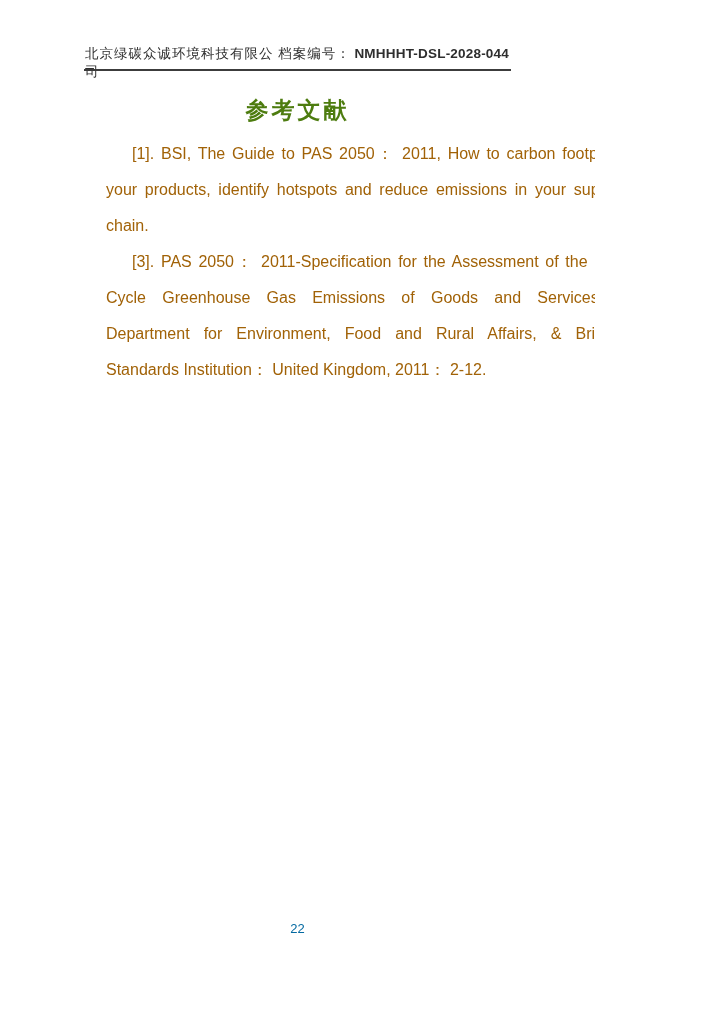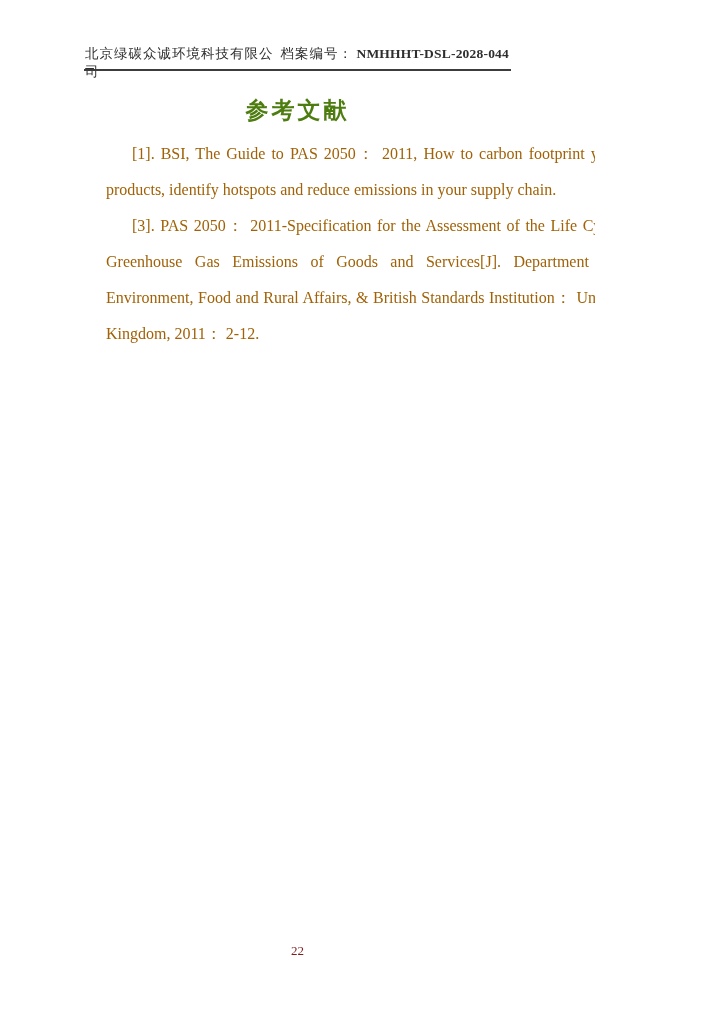--- a/index.html
+++ b/index.html
@@ -5,21 +5,21 @@
   html, body {
     margin: 0;
     padding: 0;
     background: #ffffff;
   }
   .page {
     position: relative;
     width: 595px;
     height: 1024px;
     background: #ffffff;
-    font-family: Liberation Serif, serif;
+    font-family: Liberation Sans, sans-serif;
     color: #212121;
     overflow: hidden;
   }
   .header {
     position: absolute;
     top: 45px;
     left: 85px;
     right: 86px;
     display: flex;
     justify-content: space-between;
@@ -71,26 +71,26 @@
     text-justify: inter-word;
     color: #a16207;
   }
   .refs p {
     margin: 0;
     padding: 0;
     text-indent: 26px;
   }
   .page-number {
     position: absolute;
-    top: 943px;
+    top: 921px;
     left: 0;
     width: 100%;
     text-align: center;
     font-size: 13px;
-    color: #7f1d1d;
+    color: #0369a1;
   }
 </style>
 </head>
 <body>
 
 <div class="page">
 
   <div class="header">
     <span>北京绿碳众诚环境科技有限公司</span>
     <span class="doc-number">

